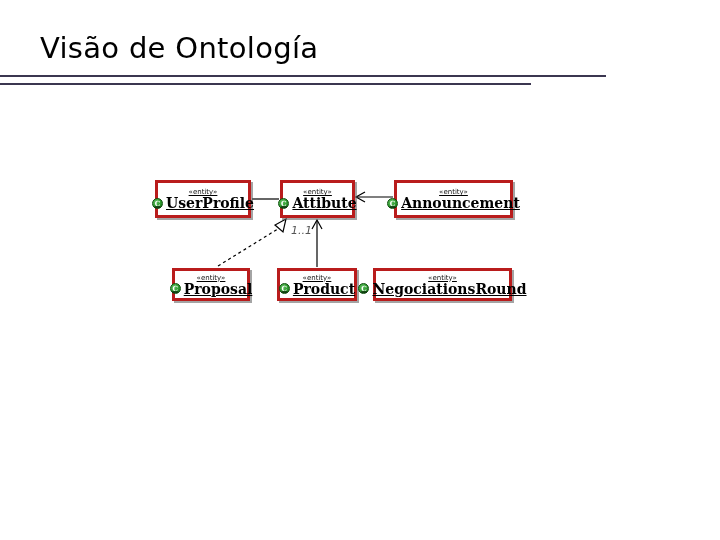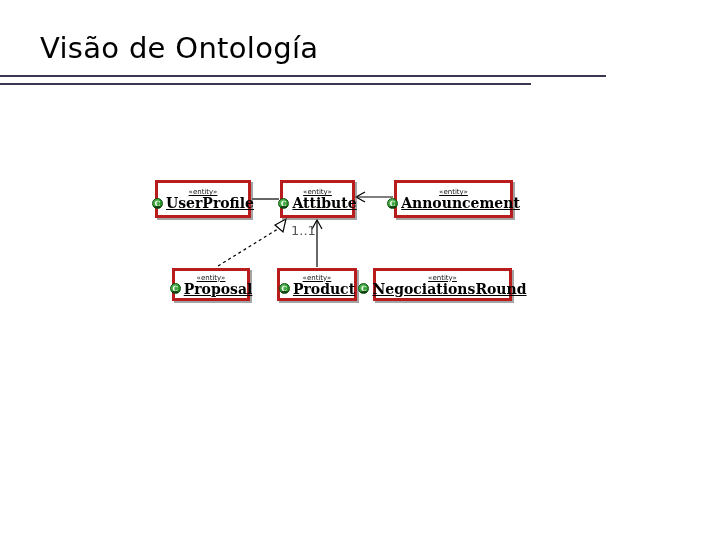--- a/index.html
+++ b/index.html
@@ -123,25 +123,26 @@
   
   #box-userprofile   { left: 155px; top: 180px; width: 96px;  height: 38px; }
   #box-product       { left: 280px; top: 180px; width: 75px;  height: 38px; }
   #box-announcement  { left: 394px; top: 180px; width: 119px; height: 38px; }
   #box-attibute      { left: 172px; top: 268px; width: 78px;  height: 33px; }
   #box-proposal      { left: 277px; top: 268px; width: 80px;  height: 33px; }
   #box-negociations  { left: 373px; top: 268px; width: 139px; height: 33px; }
   
   .edge-label {
     position: absolute;
-    font-size: 13px;
+    font-size: 11px;
     line-height: 8px;
     color: #555555;
     font-family: "DejaVu Sans", sans-serif;
     white-space: nowrap;
+    font-style: italic;
   }
   #label-product-proposal {
     left: 291px;
     top: 227px;
   }
 </style>
 </head>
 <body>
 
 <div id="slide">

